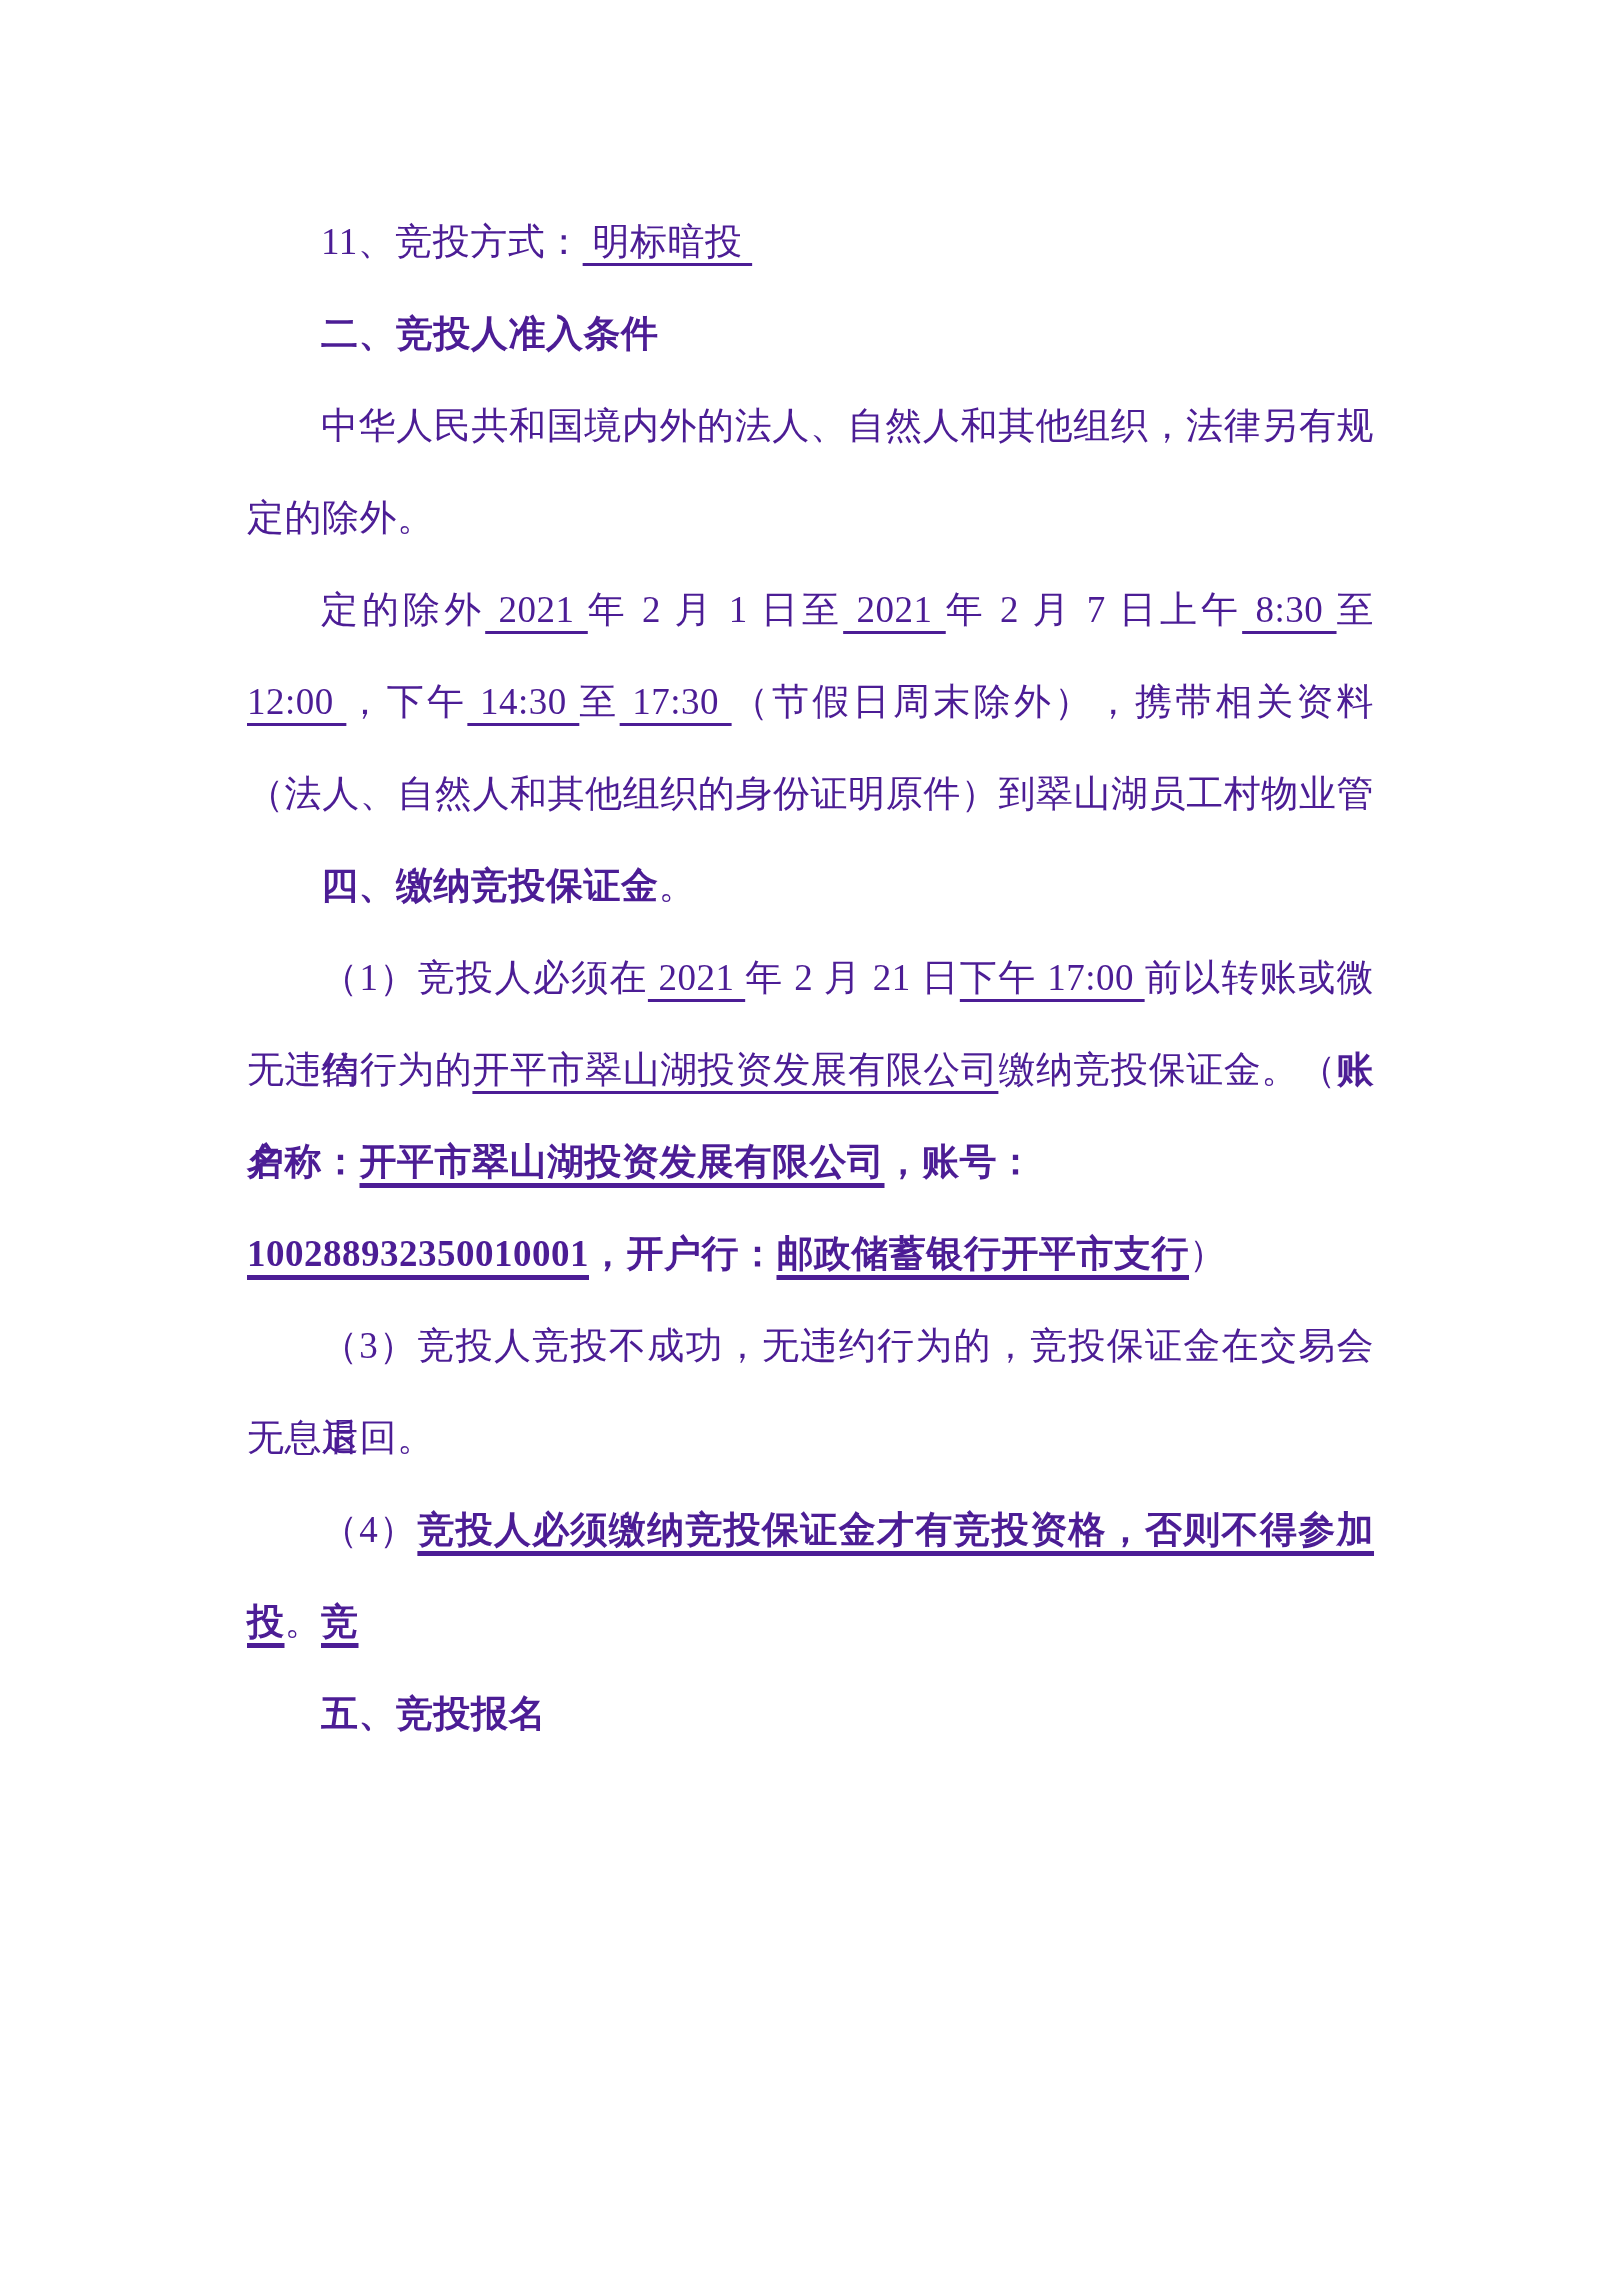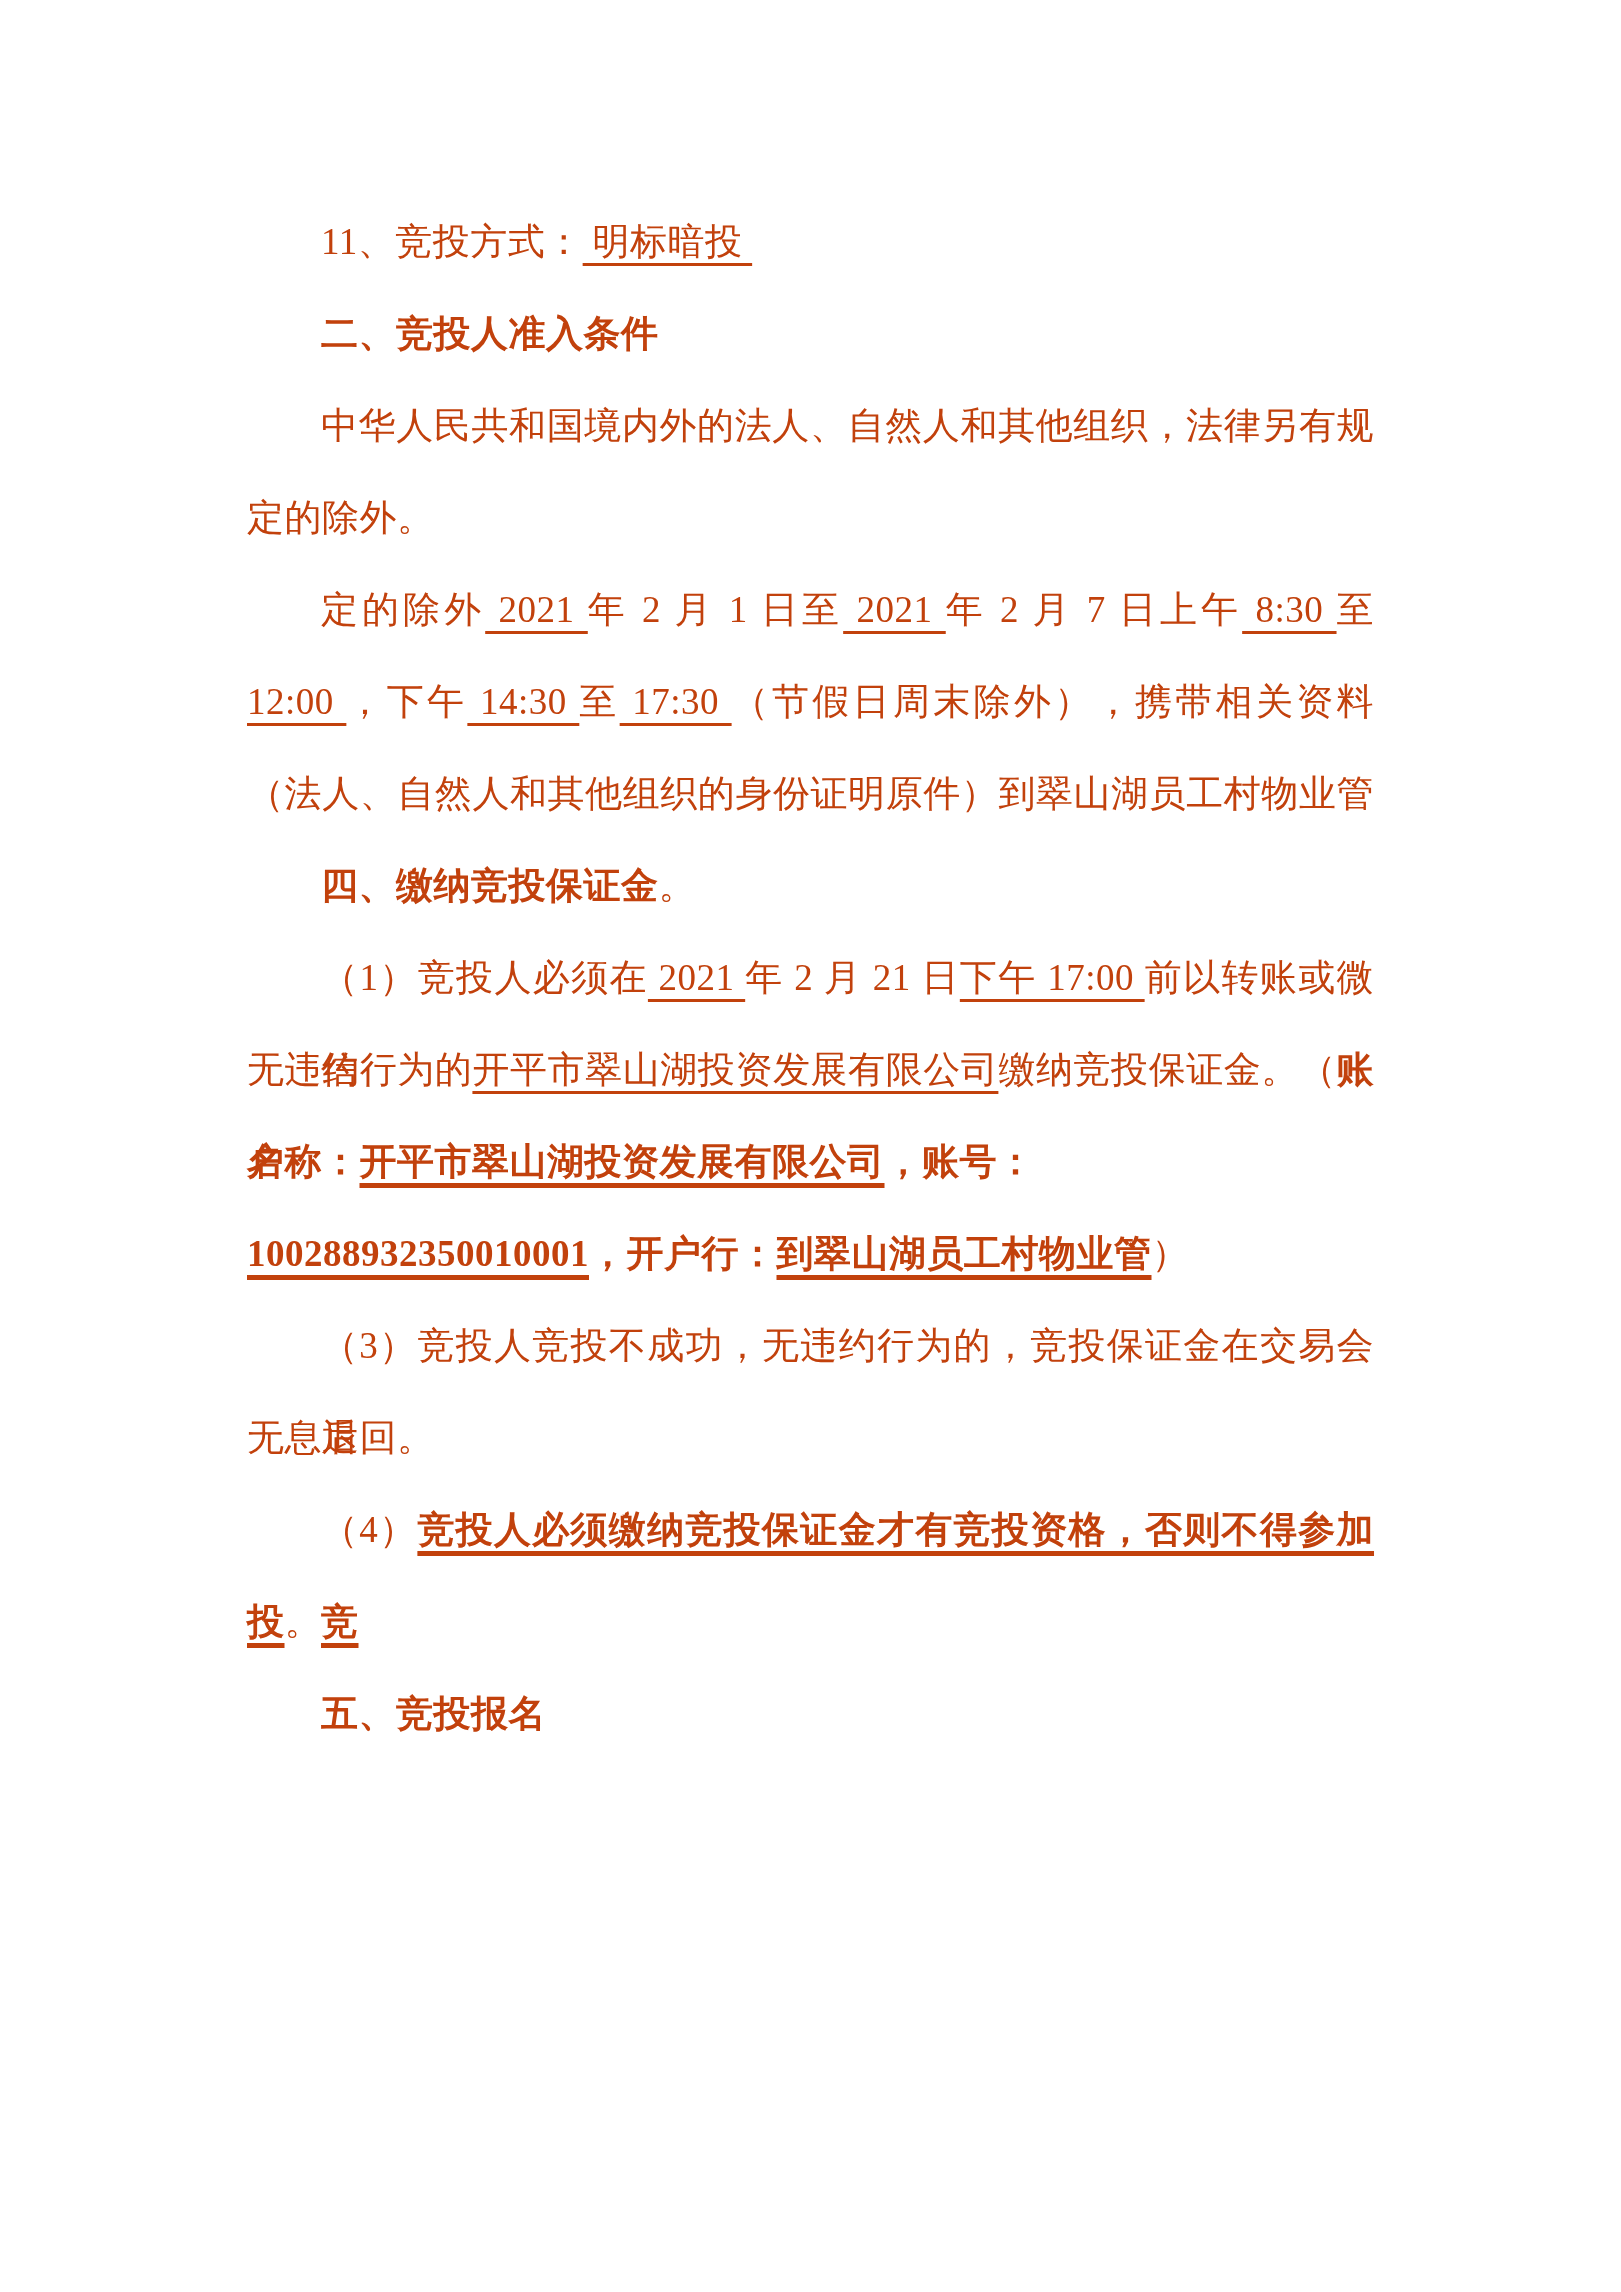--- a/index.html
+++ b/index.html
@@ -5,21 +5,21 @@
   html, body {
     margin: 0;
     padding: 0;
     background: #ffffff;
   }
   .page {
     position: relative;
     width: 1621px;
     height: 2293px;
     background: #ffffff;
-    color: #c2410c;
+    color: #4c1d95;
     font-family: "Liberation Serif", "DejaVu Serif", serif;
     overflow: hidden;
   }
   .content {
     position: absolute;
     left: 247px;
     top: 196px;
     width: 1127px;
   }
   .line {
@@ -62,21 +62,21 @@
       <div class="line indent"><span class="seg b">二、竞投人准入条件</span></div>
       <div class="line indent justify"><span class="seg">中华人民共和国境内外的法人、自然人和其他组织，法律另有规</span></div>
       <div class="line"><span class="seg">定的除外。</span></div>
       <div class="line indent justify"><span class="seg">定的除外</span><span class="seg u"> 2021 </span><span class="seg">年 2 月 1 日至</span><span class="seg u"> 2021 </span><span class="seg">年 2 月 7 日上午</span><span class="seg u"> 8:30 </span><span class="seg">至</span></div>
       <div class="line justify"><span class="seg u">12:00 </span><span class="seg">，下午</span><span class="seg u"> 14:30 </span><span class="seg">至</span><span class="seg u"> 17:30 </span><span class="seg">（节假日周末除外），携带相关资料</span></div>
       <div class="line justify"><span class="seg">（法人、自然人和其他组织的身份证明原件）到翠山湖员工村物业管</span></div>
       <div class="line indent"><span class="seg b">四、缴纳竞投保证金</span><span class="seg">。</span></div>
       <div class="line indent justify"><span class="seg">（1）竞投人必须在</span><span class="seg u"> 2021 </span><span class="seg">年 2 月 21 日</span><span class="seg u">下午 17:00 </span><span class="seg">前以转账或微信</span></div>
       <div class="line justify"><span class="seg">无违约行为的</span><span class="seg u">开平市翠山湖投资发展有限公司</span><span class="seg">缴纳竞投保证金。（</span><span class="seg b">账户</span></div>
       <div class="line"><span class="seg b">名称：</span><span class="seg b u">开平市翠山湖投资发展有限公司</span><span class="seg b">，账号：</span></div>
-      <div class="line"><span class="seg b u">100288932350010001</span><span class="seg b">，开户行：</span><span class="seg b u">到翠山湖员工村物业管</span><span class="seg">）</span></div>
+      <div class="line"><span class="seg b u">100288932350010001</span><span class="seg b">，开户行：</span><span class="seg b u">邮政储蓄银行开平市支行</span><span class="seg">）</span></div>
       <div class="line indent justify"><span class="seg">（3）竞投人竞投不成功，无违约行为的，竞投保证金在交易会后</span></div>
       <div class="line"><span class="seg">无息退回。</span></div>
       <div class="line indent justify"><span class="seg">（4）</span><span class="seg b u">竞投人必须缴纳竞投保证金才有竞投资格，否则不得参加竞</span></div>
       <div class="line"><span class="seg b u">投</span><span class="seg">。</span></div>
       <div class="line indent"><span class="seg b">五、竞投报名</span></div>
     </div>
 </div>
 
 
 </body></html>

